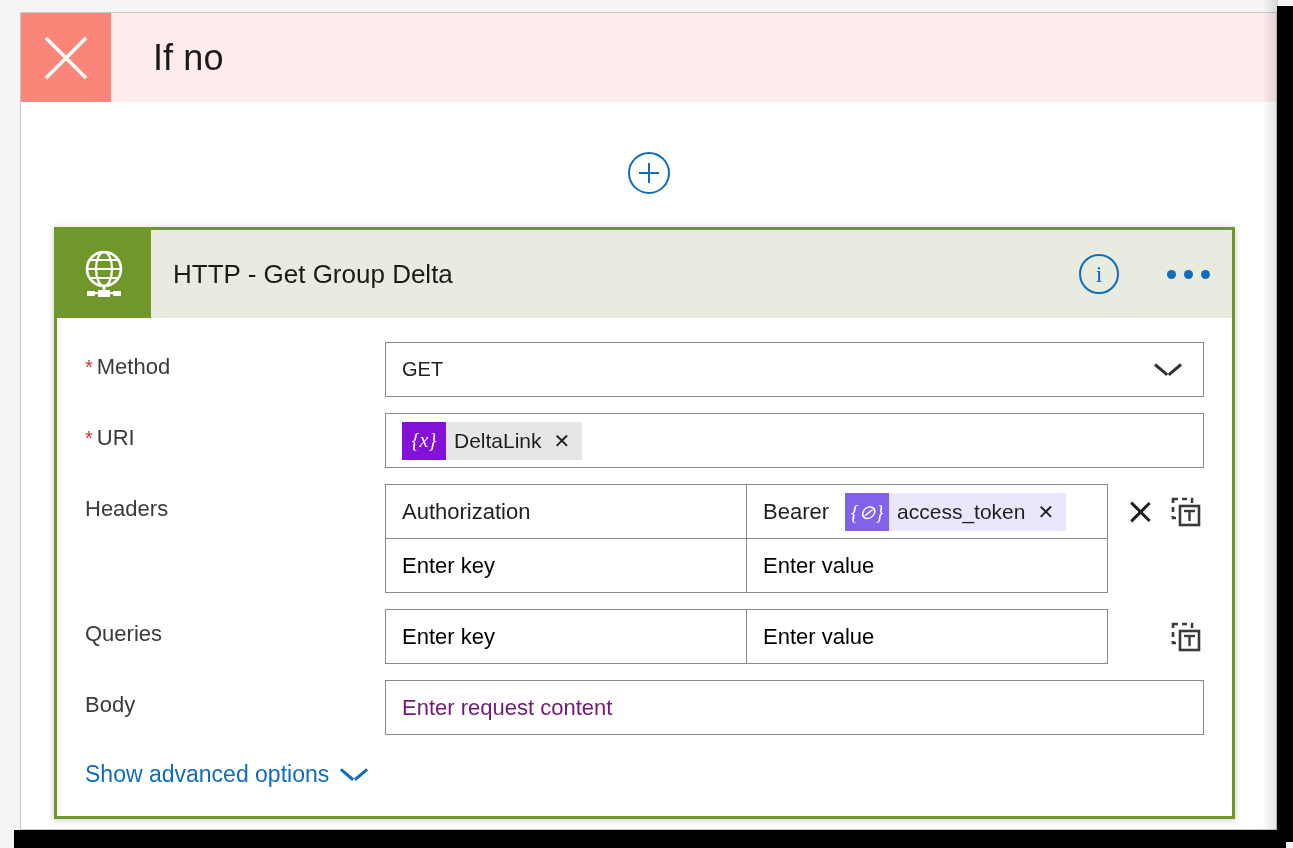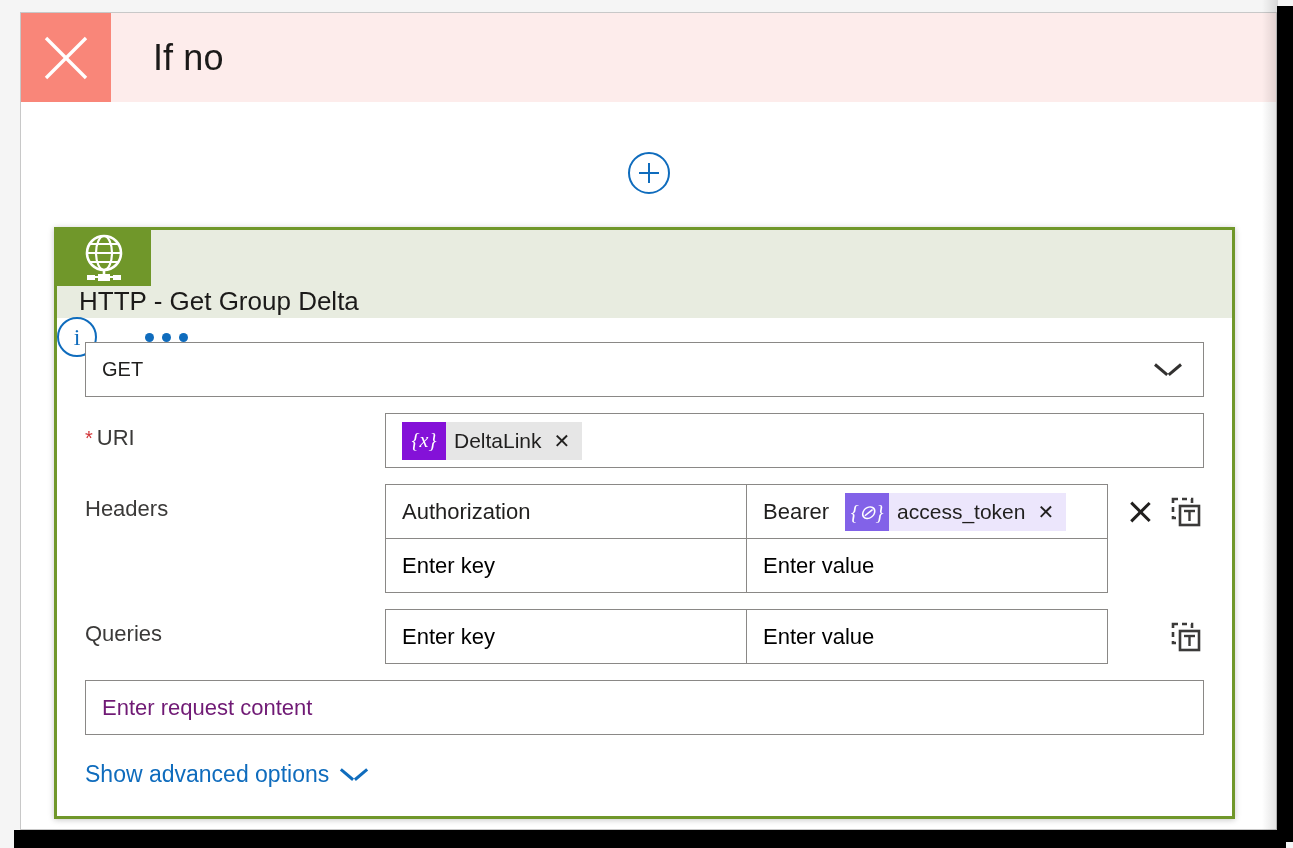--- a/index.html
+++ b/index.html
@@ -132,21 +132,20 @@
     border: 3px solid #70972a;
     background: #ffffff;
     box-sizing: border-box;
     box-shadow: 0 1px 6px rgba(0,0,0,0.22);
   }
   #http-header {
     height: 88px;
     background: #e8ece0;
     display: flex;
     align-items: stretch;
-    flex-direction: column;
   }
   #http-icon-box {
     width: 94px;
     min-width: 94px;
     background: #70972a;
     display: flex;
     align-items: center;
     justify-content: center;
   }
   #http-title {
@@ -402,20 +401,23 @@
               <i></i>
               <i></i>
               <i></i>
             </div>
           </div>
         </div>
 
         <div id="http-body">
 
           <div class="form-row">
+            <div class="form-label">
+              <span class="req-star">*</span><span>Method</span>
+            </div>
             <div class="field-area">
               <div class="select-box">
                 <span>GET</span>
                 <span class="chev"></span>
               </div>
             </div>
           </div>
 
           <div class="form-row">
             <div class="form-label">
@@ -489,20 +491,21 @@
                     <rect x="10" y="10" width="19" height="19" fill="#ffffff" stroke="#3b3a39" stroke-width="2.6"></rect>
                     <line x1="14" y1="15" x2="25" y2="15" stroke="#3b3a39" stroke-width="2.4"></line>
                     <line x1="19.5" y1="15" x2="19.5" y2="25" stroke="#3b3a39" stroke-width="2.4"></line>
                   </svg>
                 </div>
               </div>
             </div>
           </div>
 
           <div class="form-row">
+            <div class="form-label">Body</div>
             <div class="field-area">
               <div class="textbox placeholder">Enter request content</div>
             </div>
           </div>
 
           <div id="advanced-link">
             <span>Show advanced options</span>
             <span class="chev-blue"></span>
           </div>
 

